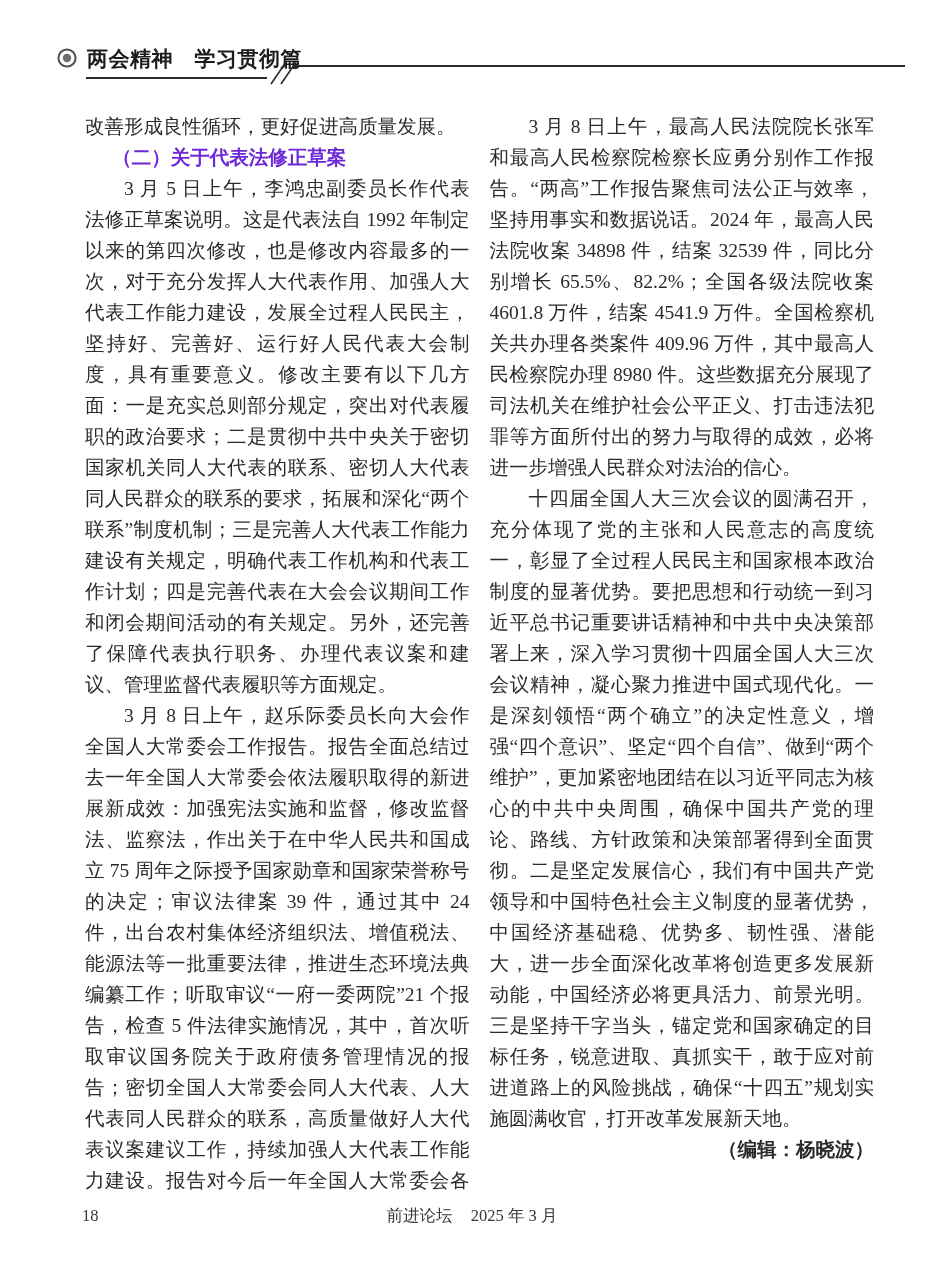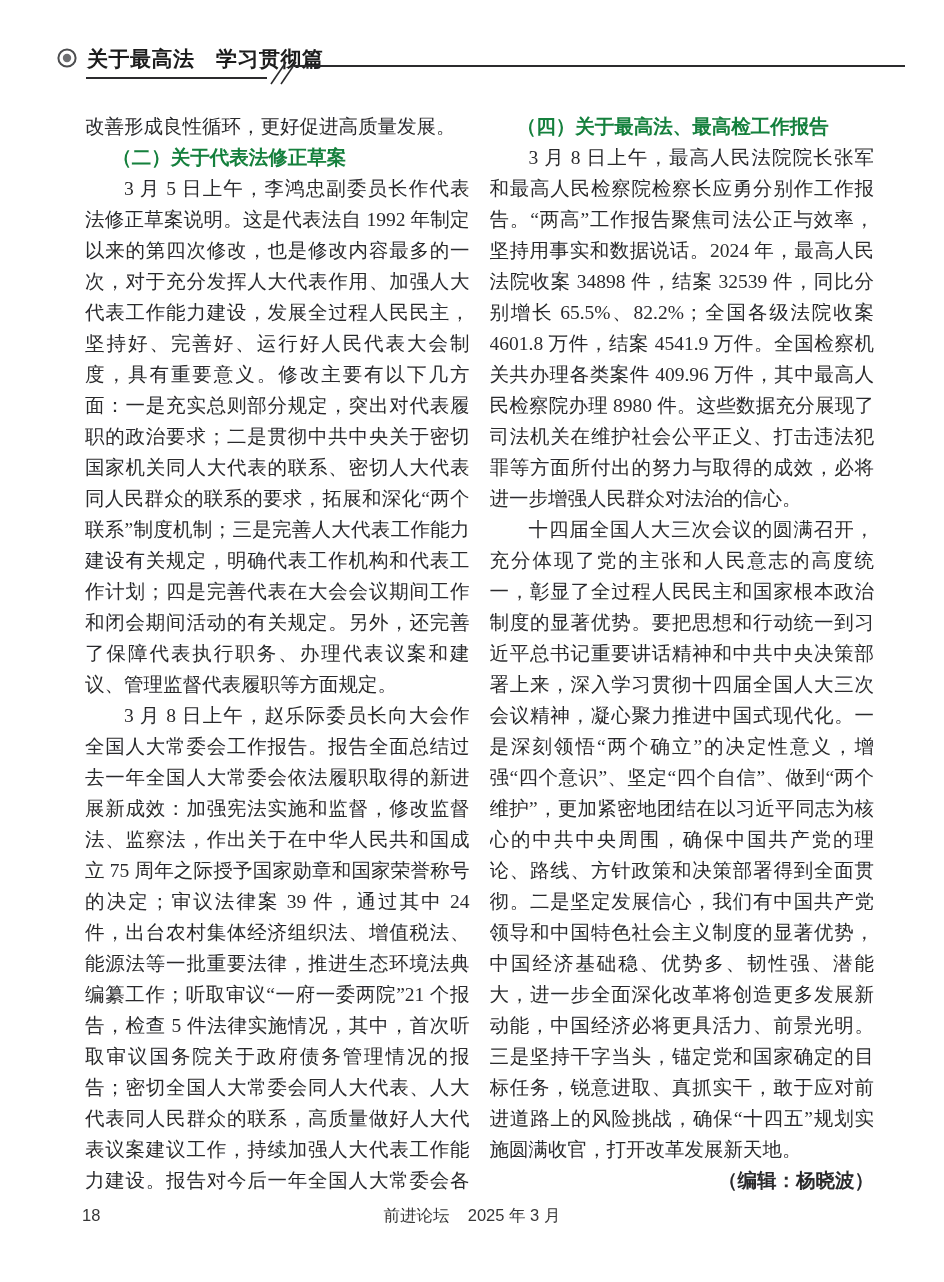--- a/index.html
+++ b/index.html
@@ -22,58 +22,57 @@
     display:flex;gap:20px;
   }
   .col{width:385px;height:1088px;overflow:hidden}
   .blk{
     margin:0;font-size:19.5px;line-height:31px;
     text-align:justify;text-justify:inter-character;
     color:#2a2a2c;
   }
   .blk.paragraph{text-indent:2em}
   .blk.p-cont{text-indent:0}
-  .blk.heading{font-weight:700;text-indent:1.4em;color:#15803d}
+  .blk.heading{font-weight:700;text-indent:1.4em;color:#6d28d9}
   .blk.editor{text-align:right;font-weight:700}
   
   .footer{
     position:absolute;left:0;top:1205px;width:944px;
-    font-family:Liberation Sans, sans-serif;
+    font-family:Liberation Serif, serif;
     font-size:16.5px;color:#363636;
   }
   .pageno{position:absolute;left:82px;top:1px}
   .f-center{text-align:center}
   .f-issue{margin-left:1.1em}
 </style>
 </head>
 <body>
 
 <svg class="hdr-icon" width="22" height="22" viewBox="0 0 22 22">
   <circle cx="11" cy="11" r="8.6" fill="none" stroke="#4c4d4f" stroke-width="2"></circle>
   <circle cx="11" cy="11" r="4.2" fill="#6e6f72"></circle>
 </svg>
 
-<div class="hdr-title">关于最高法　学习贯彻篇</div>
+<div class="hdr-title">两会精神　学习贯彻篇</div>
 
 <svg class="hdr-rule" width="944" height="100" viewBox="0 0 944 100">
   <line x1="86" y1="78" x2="267" y2="78" stroke="#2b2b2d" stroke-width="2"></line>
   <line x1="271" y1="84" x2="286" y2="62" stroke="#2b2b2d" stroke-width="1.6"></line>
   <line x1="281" y1="84" x2="296" y2="62" stroke="#2b2b2d" stroke-width="1.6"></line>
   <line x1="294" y1="66" x2="905" y2="66" stroke="#2b2b2d" stroke-width="1.8"></line>
 </svg>
 
 <div class="columns">
   <div class="col">
       <p class="blk p-cont">改善形成良性循环，更好促进高质量发展。</p>
       <p class="blk heading">（二）关于代表法修正草案</p>
       <p class="blk paragraph">3 月 5 日上午，李鸿忠副委员长作代表法修正草案说明。这是代表法自 1992 年制定以来的第四次修改，也是修改内容最多的一次，对于充分发挥人大代表作用、加强人大代表工作能力建设，发展全过程人民民主，坚持好、完善好、运行好人民代表大会制度，具有重要意义。修改主要有以下几方面：一是充实总则部分规定，突出对代表履职的政治要求；二是贯彻中共中央关于密切国家机关同人大代表的联系、密切人大代表同人民群众的联系的要求，拓展和深化“两个联系”制度机制；三是完善人大代表工作能力建设有关规定，明确代表工作机构和代表工作计划；四是完善代表在大会会议期间工作和闭会期间活动的有关规定。另外，还完善了保障代表执行职务、办理代表议案和建议、管理监督代表履职等方面规定。</p>
       <p class="blk paragraph">3 月 8 日上午，赵乐际委员长向大会作全国人大常委会工作报告。报告全面总结过去一年全国人大常委会依法履职取得的新进展新成效：加强宪法实施和监督，修改监督法、监察法，作出关于在中华人民共和国成立 75 周年之际授予国家勋章和国家荣誉称号的决定；审议法律案 39 件，通过其中 24 件，出台农村集体经济组织法、增值税法、能源法等一批重要法律，推进生态环境法典编纂工作；听取审议“一府一委两院”21 个报告，检查 5 件法律实施情况，其中，首次听取审议国务院关于政府债务管理情况的报告；密切全国人大常委会同人大代表、人大代表同人民群众的联系，高质量做好人大代表议案建议工作，持续加强人大代表工作能力建设。报告对今后一年全国人大常委会各项工作和建设作出</p>
     </div>
   <div class="col">
-      <p class="blk heading">（四）关于最高法、最高检工作报告</p>
       <p class="blk paragraph">3 月 8 日上午，最高人民法院院长张军和最高人民检察院检察长应勇分别作工作报告。“两高”工作报告聚焦司法公正与效率，坚持用事实和数据说话。2024 年，最高人民法院收案 34898 件，结案 32539 件，同比分别增长 65.5%、82.2%；全国各级法院收案 4601.8 万件，结案 4541.9 万件。全国检察机关共办理各类案件 409.96 万件，其中最高人民检察院办理 8980 件。这些数据充分展现了司法机关在维护社会公平正义、打击违法犯罪等方面所付出的努力与取得的成效，必将进一步增强人民群众对法治的信心。</p>
       <p class="blk paragraph">十四届全国人大三次会议的圆满召开，充分体现了党的主张和人民意志的高度统一，彰显了全过程人民民主和国家根本政治制度的显著优势。要把思想和行动统一到习近平总书记重要讲话精神和中共中央决策部署上来，深入学习贯彻十四届全国人大三次会议精神，凝心聚力推进中国式现代化。一是深刻领悟“两个确立”的决定性意义，增强“四个意识”、坚定“四个自信”、做到“两个维护”，更加紧密地团结在以习近平同志为核心的中共中央周围，确保中国共产党的理论、路线、方针政策和决策部署得到全面贯彻。二是坚定发展信心，我们有中国共产党领导和中国特色社会主义制度的显著优势，中国经济基础稳、优势多、韧性强、潜能大，进一步全面深化改革将创造更多发展新动能，中国经济必将更具活力、前景光明。三是坚持干字当头，锚定党和国家确定的目标任务，锐意进取、真抓实干，敢于应对前进道路上的风险挑战，确保“十四五”规划实施圆满收官，打开改革发展新天地。</p>
       <p class="blk editor">（编辑：杨晓波）</p>
     </div>
 </div>
 
 <div class="footer">
   <span class="pageno">18</span>
   <div class="f-center">
     <span>前进论坛</span><span class="f-issue">2025 年 3 月</span>

